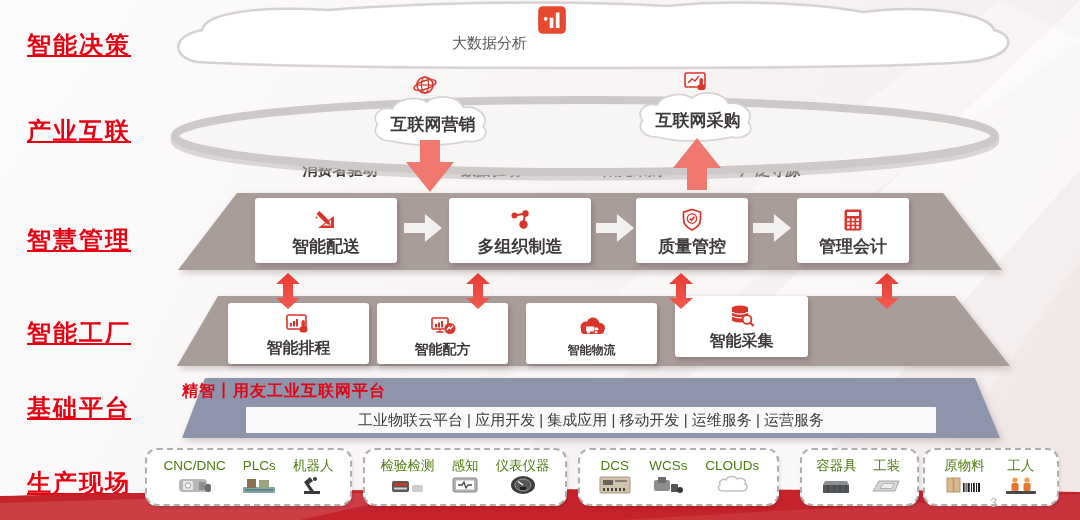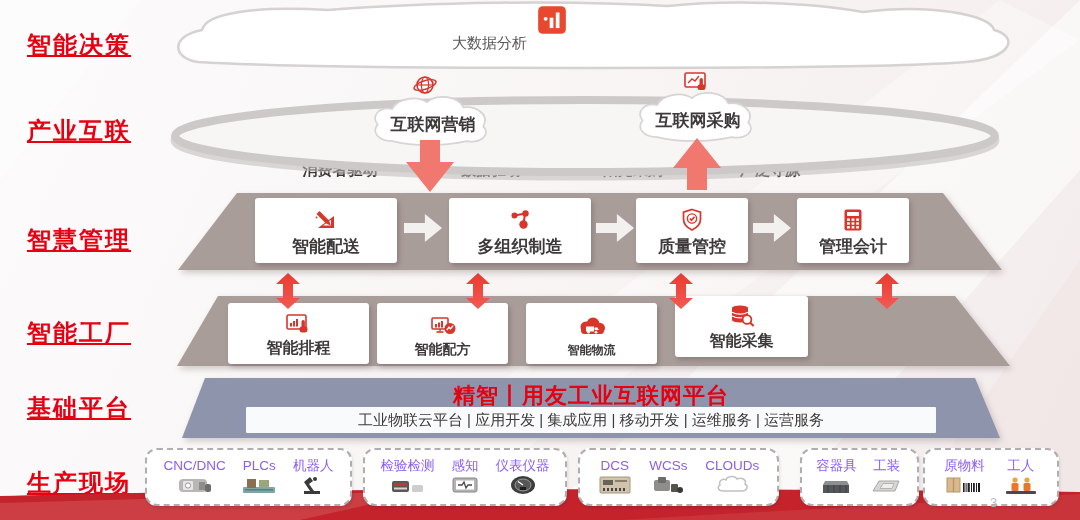--- a/index.html
+++ b/index.html
@@ -23,28 +23,28 @@
   .cloud{position:absolute;}
   .cloud svg{position:absolute;left:0;top:0;width:100%;height:100%;}
   .cloud .clabel{position:absolute;left:0;right:0;top:54%;transform:translateY(-50%);
        text-align:center;color:#3e3a39;font-size:17px;font-weight:bold;}
   
   .flow-label{position:absolute;transform:translateX(-50%);color:#3e3a39;font-size:15px;font-weight:bold;white-space:nowrap;top:161px;}
   
   .chev{position:absolute;width:38px;height:28px;background:#f3f1f0;box-shadow:1px 2px 2px rgba(0,0,0,.12);
         clip-path:polygon(0 32%,55% 32%,55% 0,100% 50%,55% 100%,55% 68%,0 68%);}
   
-  .plat-title{position:absolute;left:182px;width:818px;text-align:center;top:381px;color:#e60012;font-size:22px;font-weight:bold;letter-spacing:1px;}
+  .plat-title{position:absolute;left:182px;width:818px;text-align:left;top:381px;color:#e60012;font-size:16px;font-weight:bold;letter-spacing:1px;}
   .plat-strip{position:absolute;left:246px;width:690px;top:407px;height:26px;background:rgba(255,255,255,.95);
         display:flex;align-items:center;justify-content:center;color:#3e3a39;font-size:15px;font-weight:500;border-radius:1px;}
   
   .pgroup{position:absolute;top:448px;height:54px;background:#fff;border:2px dashed #b2aead;border-radius:12px;
         display:flex;align-items:center;justify-content:space-evenly;box-shadow:1px 2px 3px rgba(0,0,0,.10);z-index:6;}
   .pitem{display:flex;flex-direction:column;align-items:center;line-height:1;}
-  .pitem .plabel{color:#8b5cf6;font-size:13.5px;margin-bottom:3px;white-space:nowrap;}
+  .pitem .plabel{color:#4d7c0f;font-size:13.5px;margin-bottom:3px;white-space:nowrap;}
   .pagenum{position:absolute;left:990px;top:495px;color:#bcbcbd;font-size:13px;z-index:8;}
   svg{display:block;}
 </style>
 </head>
 <body>
 
 <div class="stage">
 
   <svg class="abs" style="left:0;top:0;z-index:0" width="1080" height="520">
     <defs>

